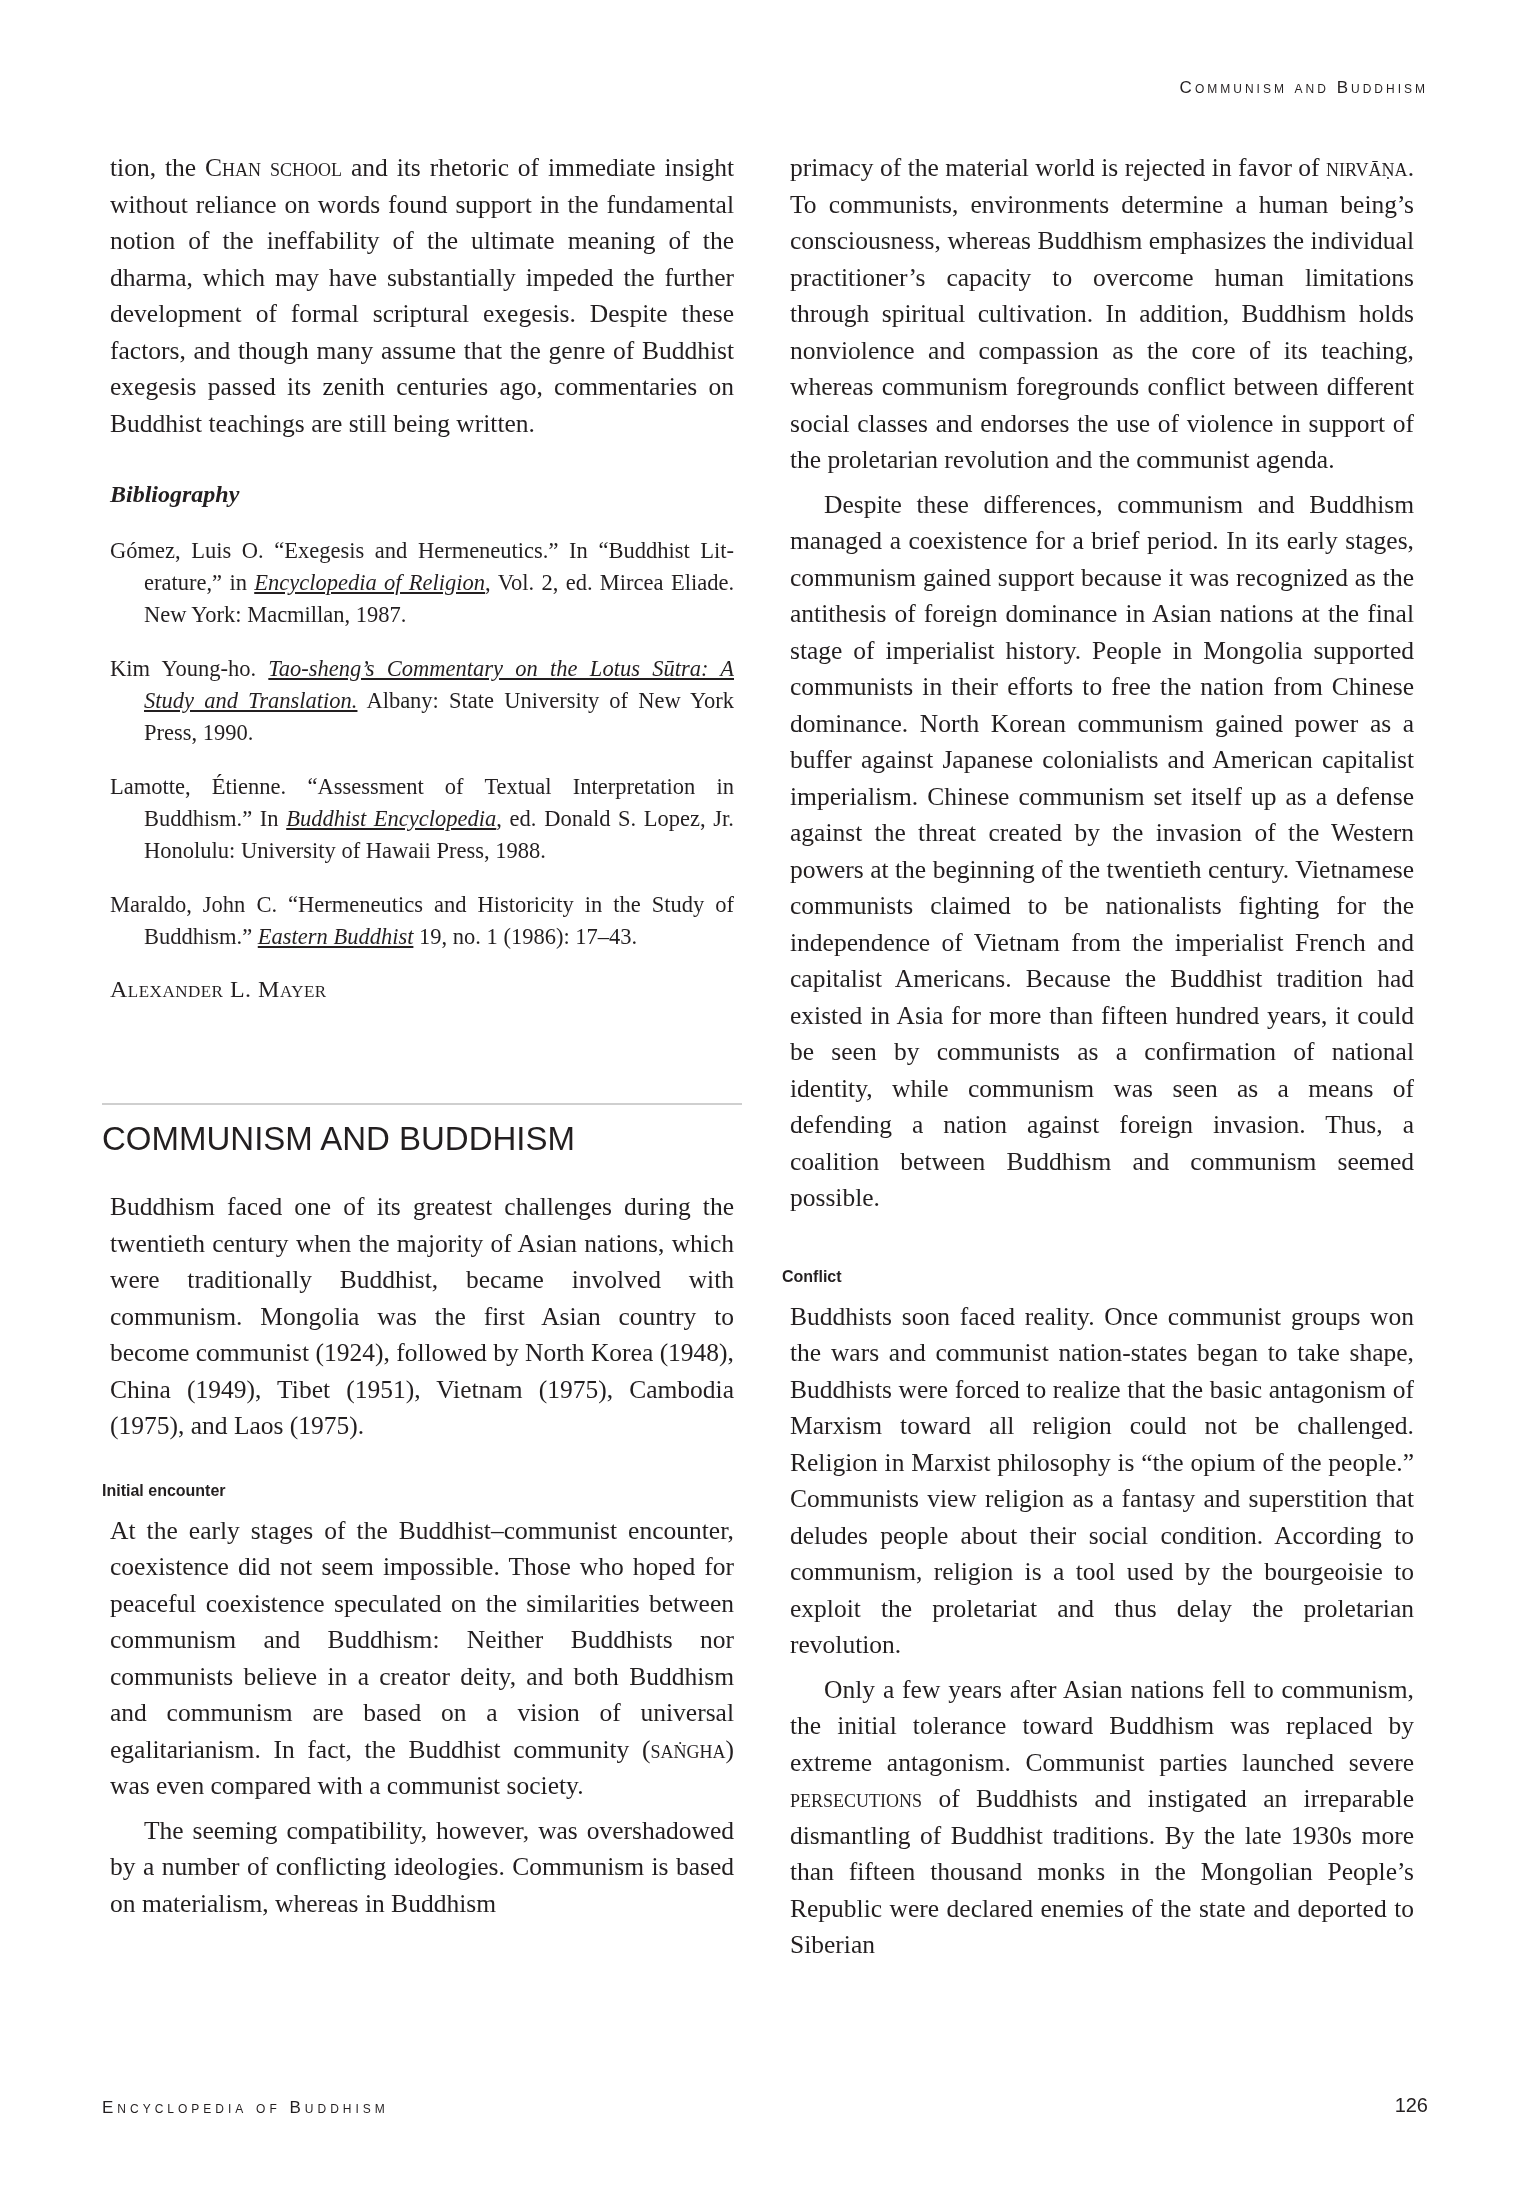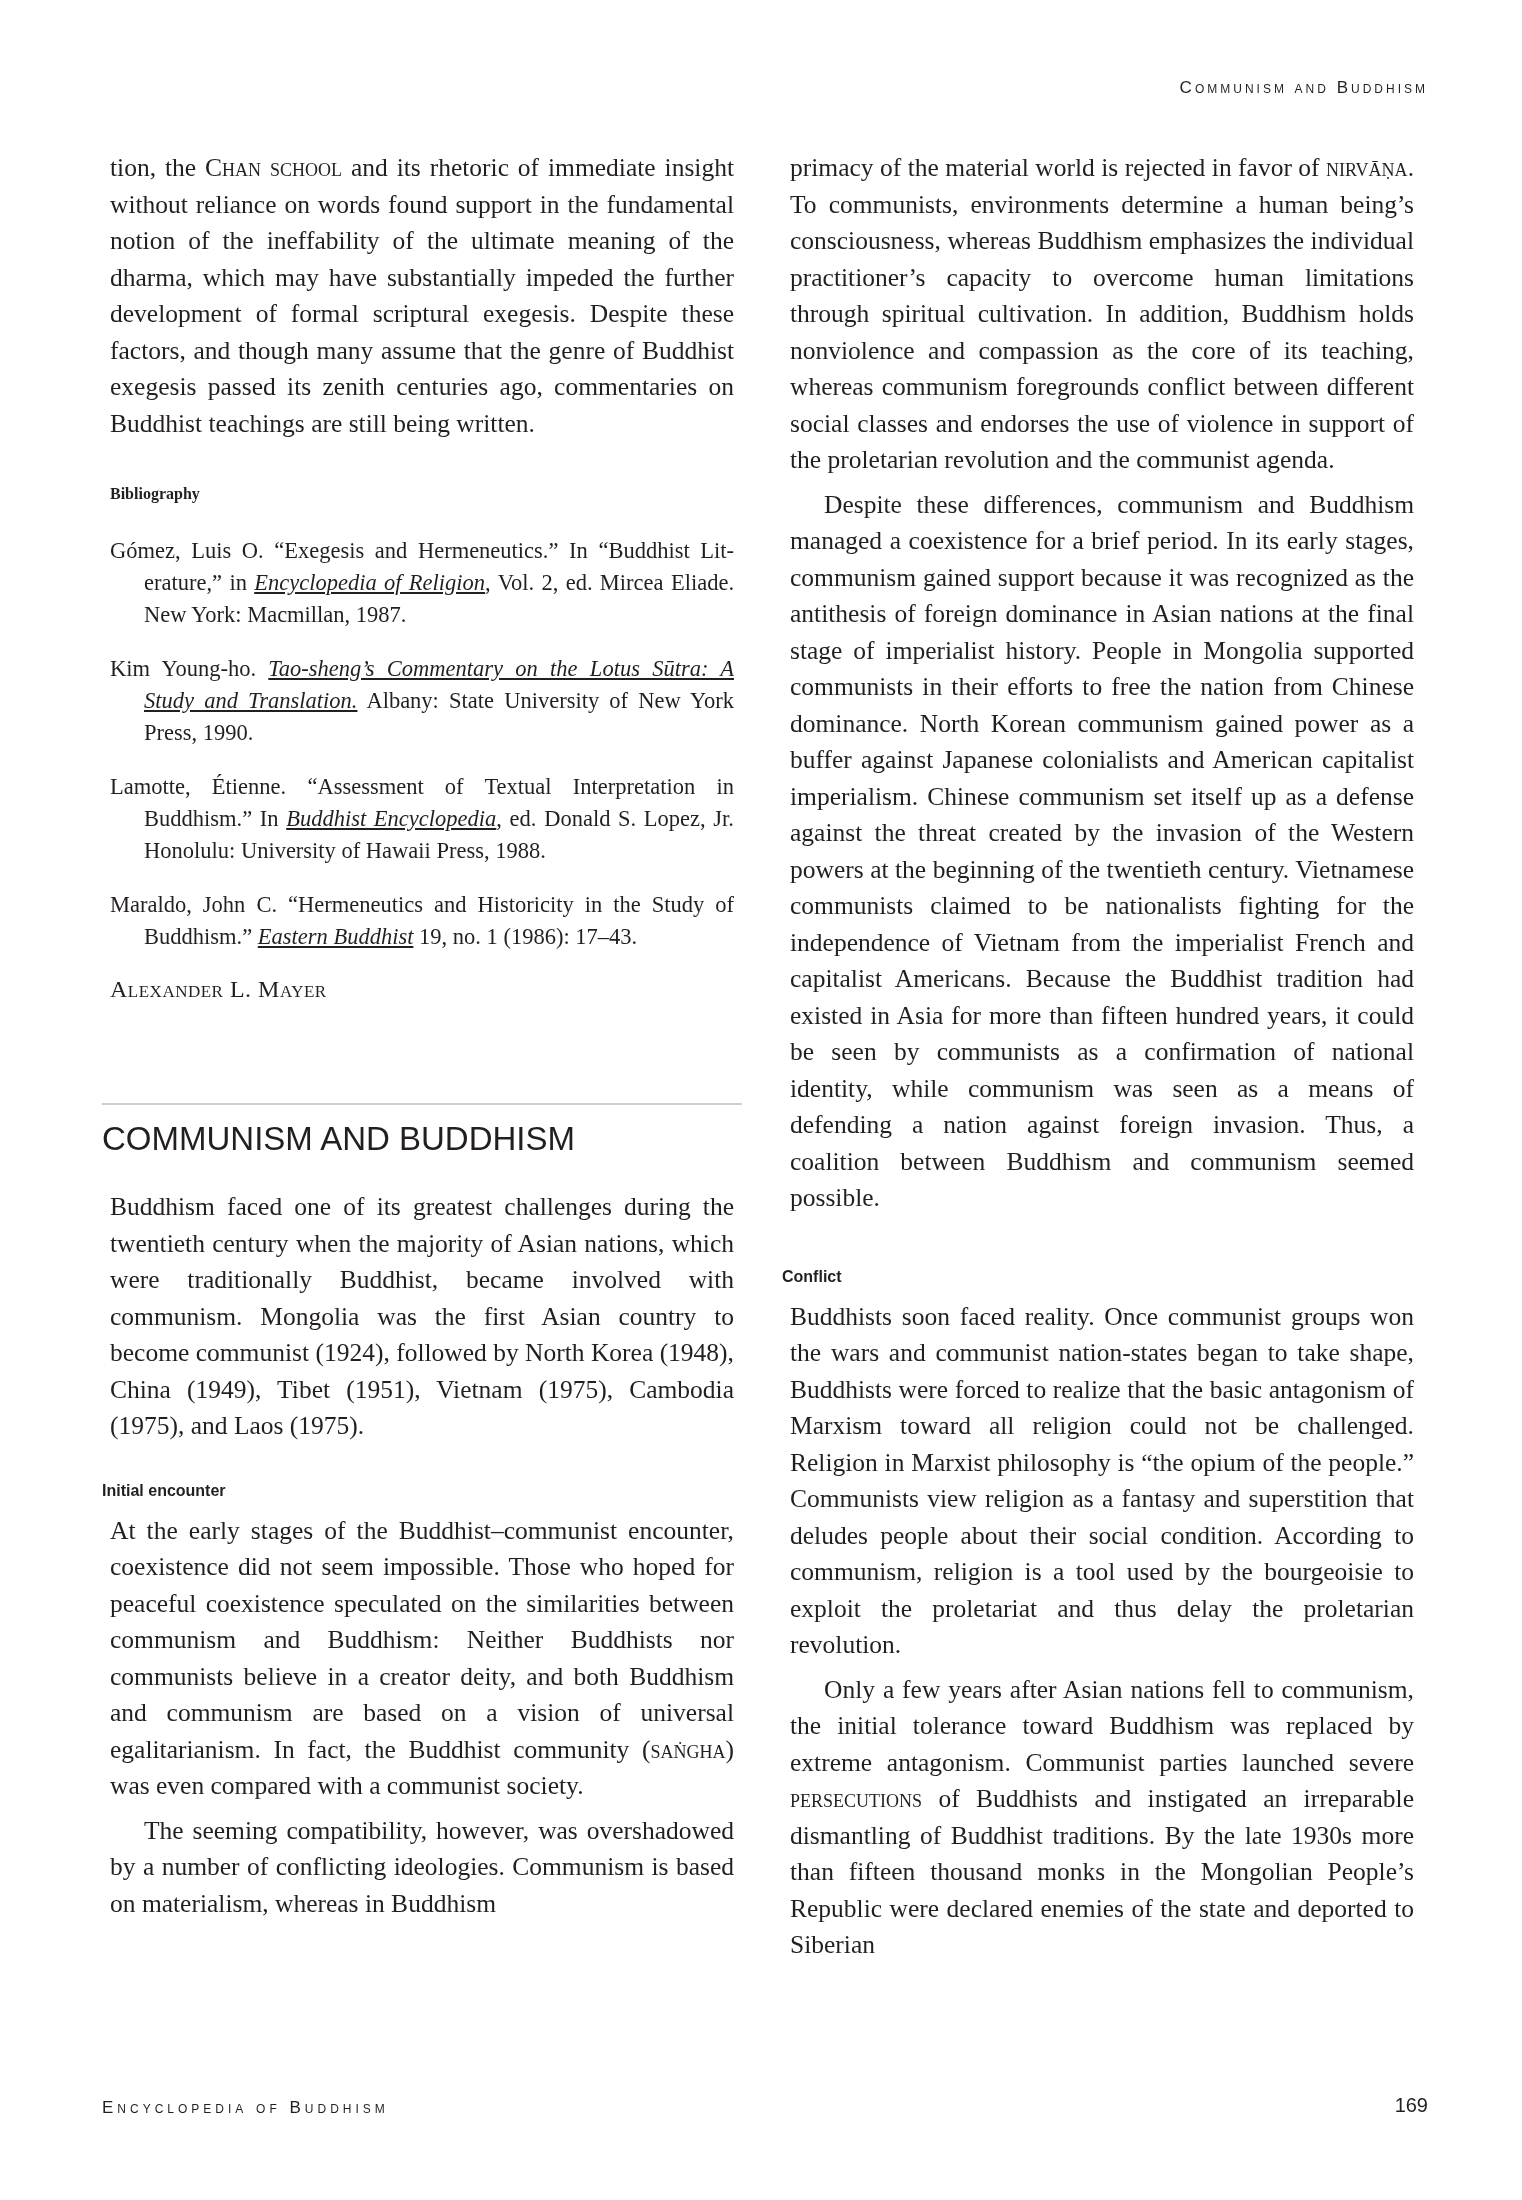--- a/index.html
+++ b/index.html
@@ -19,21 +19,21 @@
     font-size: 25.5px; line-height: 36.5px;
     text-align: justify; hyphens: manual;
   }
   .col.left { left: 102px; }
   .col.right { left: 782px; }
   .col p { margin: 8px; }
   .col p.indent { text-indent: 34px; margin-top: 8px; }
   .sc { font-variant: small-caps; }
   .seealso { margin-top: 34px !important; }
   .seealso .lbl { font-style: italic; }
-  .biblio-head { font-weight: bold; margin-top: 34px !important; font-size: 16px; }
+  .biblio-head { font-style: italic; font-weight: bold; margin-top: 34px !important; font-size: 24px; }
   .bib-entry {
     font-size: 22.5px; line-height: 32px; text-align: justify;
     padding-left: 34px; text-indent: -34px; margin-top: 22px !important;
   }
   .bib-entry i { font-style: italic; text-decoration: underline; }
   .author {
     margin-top: 18px !important;
     font-variant: small-caps; font-size: 24px; letter-spacing: 0.5px;
   }
   .divider {
@@ -94,13 +94,13 @@
 <div class="col right">
   <p><span>primacy of the material world is rejected in favor of </span><span class="sc">nirvāṇa</span><span>. To communists, environments determine a human being’s consciousness, whereas Buddhism em­phasizes the individual practitioner’s capacity to over­come human limitations through spiritual cultivation. In addition, Buddhism holds nonviolence and com­passion as the core of its teaching, whereas commu­nism foregrounds conflict between different social classes and endorses the use of violence in support of the proletarian revolution and the communist agenda.</span></p>
   <p class="indent">Despite these differences, communism and Bud­dhism managed a coexistence for a brief period. In its early stages, communism gained support because it was recognized as the antithesis of foreign dominance in Asian nations at the final stage of imperialist his­tory. People in Mongolia supported communists in their efforts to free the nation from Chinese domi­nance. North Korean communism gained power as a buffer against Japanese colonialists and American cap­italist imperialism. Chinese communism set itself up as a defense against the threat created by the invasion of the Western powers at the beginning of the twenti­eth century. Vietnamese communists claimed to be na­tionalists fighting for the independence of Vietnam from the imperialist French and capitalist Americans. Because the Buddhist tradition had existed in Asia for more than fifteen hundred years, it could be seen by communists as a confirmation of national identity, while communism was seen as a means of defending a nation against foreign invasion. Thus, a coalition be­tween Buddhism and communism seemed possible.</p>
 
   <div class="sub-head">Conflict</div>
   <p>Buddhists soon faced reality. Once communist groups won the wars and communist nation-states began to take shape, Buddhists were forced to realize that the basic antagonism of Marxism toward all religion could not be challenged. Religion in Marxist philosophy is “the opium of the people.” Communists view religion as a fantasy and superstition that deludes people about their social condition. According to communism, re­ligion is a tool used by the bourgeoisie to exploit the proletariat and thus delay the proletarian revolution.</p>
   <p class="indent"><span>Only a few years after Asian nations fell to com­munism, the initial tolerance toward Buddhism was replaced by extreme antagonism. Communist parties launched severe </span><span class="sc">persecutions</span><span> of Buddhists and insti­gated an irreparable dismantling of Buddhist tradi­tions. By the late 1930s more than fifteen thousand monks in the Mongolian People’s Republic were declared enemies of the state and deported to Siberian</span></p>
 </div>
 
 <div class="footer-title">Encyclopedia of Buddhism</div>
-<div class="page-number">169</div>
+<div class="page-number">126</div>
 
 </body></html>

